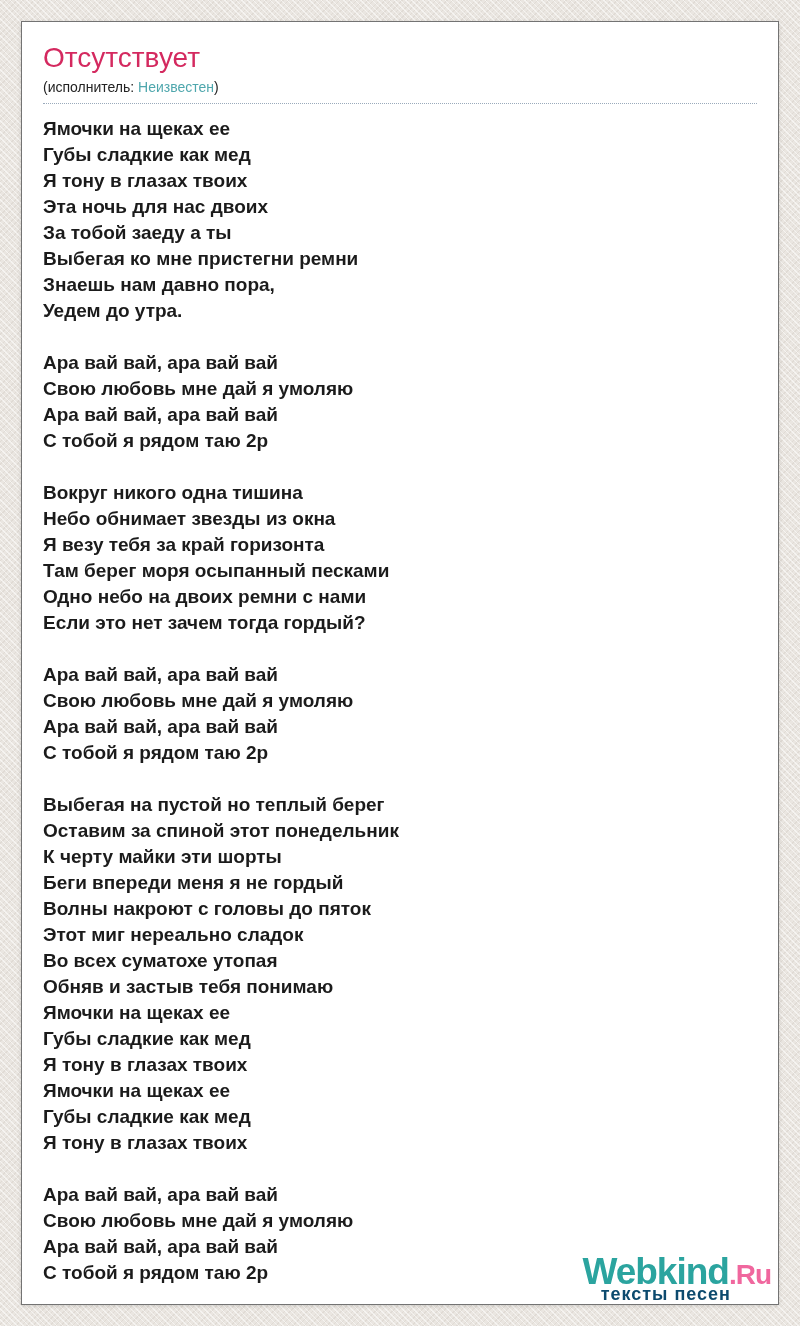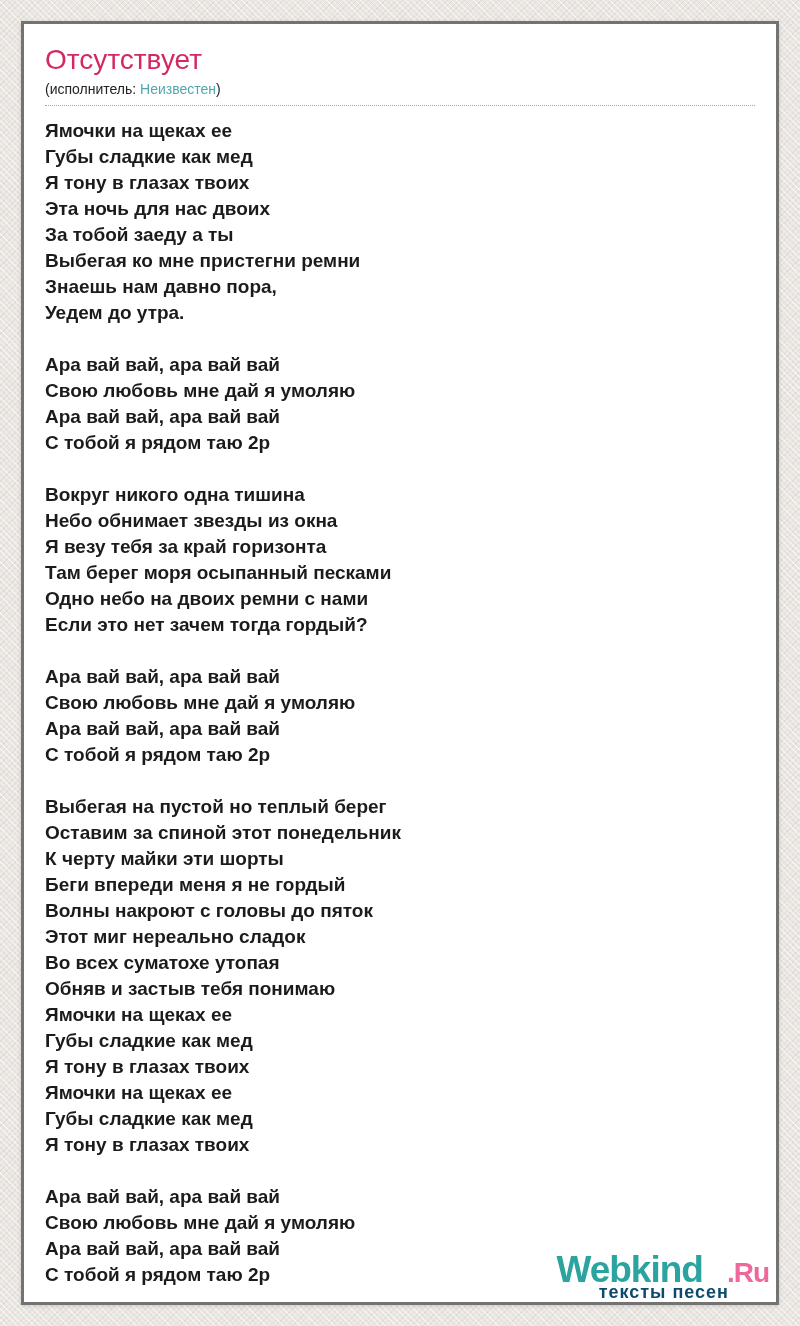--- a/index.html
+++ b/index.html
@@ -17,21 +17,21 @@
       repeating-linear-gradient(45deg, rgba(255,255,255,.55) 0 1px, rgba(255,255,255,0) 1px 4px),
       repeating-linear-gradient(135deg, rgba(198,190,181,.28) 0 1px, rgba(255,255,255,0) 1px 4px);
   }
   .card {
     position: absolute;
     left: 21px;
     top: 21px;
     width: 758px;
     height: 1284px;
     background: #ffffff;
-    border: 3px solid #737373;
+    border: 1px solid #737373;
     box-shadow: 0 1px 4px rgba(0,0,0,.14);
   }
   .header { padding: 20px 21px 0 21px; }
   .song-title {
     font-size: 28px;
     font-weight: normal;
     line-height: 32px;
     color: #d4295f;
   }
   .artist-line {
@@ -66,21 +66,21 @@
     line-height: 1;
     text-decoration: none;
     cursor: pointer;
   }
   .logo-word {
     font-weight: bold;
     letter-spacing: -1px;
     white-space: nowrap;
   }
   .logo-main { font-size: 37px; color: #2ba49f; }
-  .logo-tld  { font-size: 28px; color: #f0679e; padding-left: 24px; }
+  .logo-tld  { font-size: 28px; color: #f0679e; }
   .logo-tagline {
     margin-top: -5px;
     padding-right: 40px;
     font-size: 18px;
     font-weight: bold;
     letter-spacing: 1px;
     color: #0c4a6e;
   }
 </style>
 </head>

